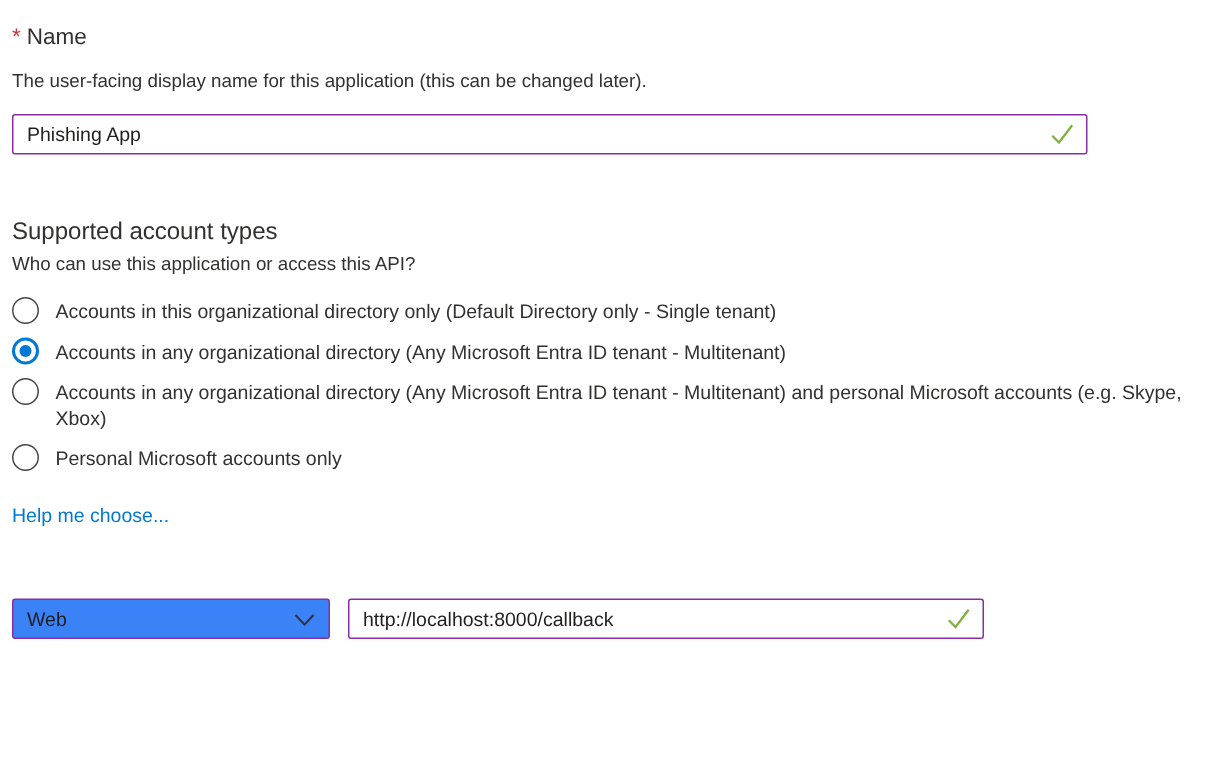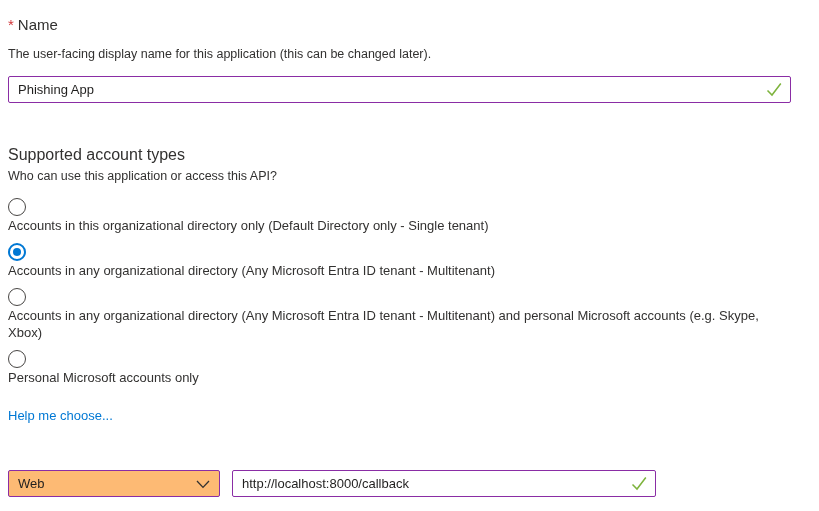--- a/index.html
+++ b/index.html
@@ -25,21 +25,21 @@
     font-size: 12.5px;
     line-height: 15.5px;
     margin-top: 13px;
     color: #323130;
     max-width: 792px;
   }
 
   .input-wrap {
     position: relative;
     margin-top: 13px;
-    width: 783px;
+    width: 717px;
   }
   .text-input {
     width: 100%;
     height: 27px;
     border: 1px solid #8a2da5;
     border-radius: 2px;
     font-family: "Liberation Sans", sans-serif;
     font-size: 13px;
     color: #201f1e;
     padding: 0 30px 0 9px;
@@ -56,21 +56,20 @@
   .section { margin-top: 42px; }
 
   .question { font-size: 12.5px; line-height: 15px; margin-top: 4px; }
 
   .radio-group { margin-top: 14px; }
   .radio-row {
     display: flex;
     align-items: flex-start;
     margin-bottom: 9px;
     cursor: pointer;
-    flex-direction: column;
   }
   .radio-circle {
     flex: 0 0 auto;
     width: 18px; height: 18px;
     border: 1px solid #484644;
     border-radius: 50%;
     margin-right: 11px;
     position: relative;
     background: #fff;
   }
@@ -107,21 +106,21 @@
     align-items: center;
     margin-top: 14px;
     gap: 12px;
   }
   .select-box {
     position: relative;
     width: 212px;
     height: 27px;
     border: 1px solid #8a2da5;
     border-radius: 2px;
-    background: #fdba74;
+    background: #3b82f6;
     display: flex;
     align-items: center;
     padding: 0 30px 0 9px;
     font-size: 13px;
     color: #201f1e;
     cursor: pointer;
   }
   .select-chevron {
     position: absolute;
     right: 9px; top: 9px;

